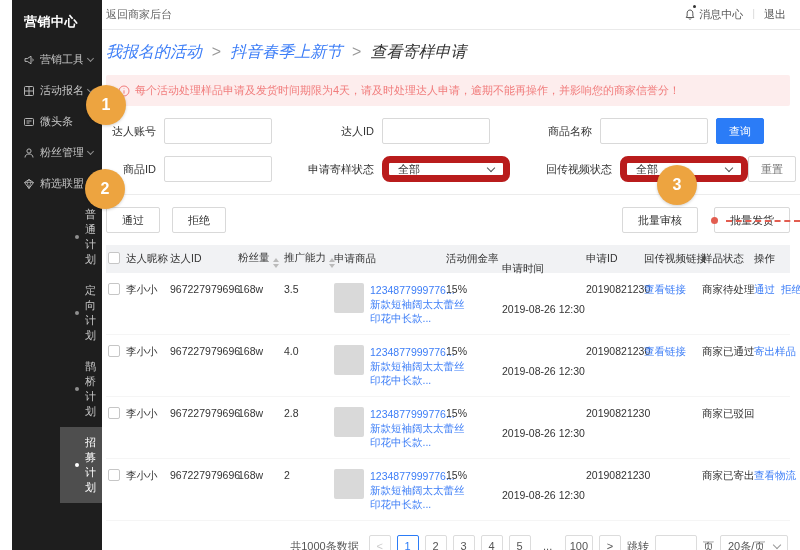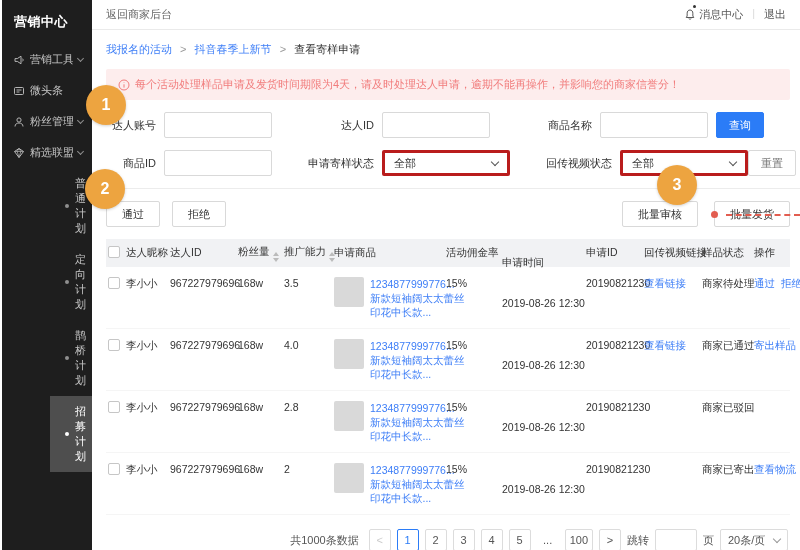--- a/index.html
+++ b/index.html
@@ -1,56 +1,56 @@
 <!DOCTYPE html>
 <html><head>
 <meta charset="utf-8">
 <style>
   * { margin:0; padding:0; box-sizing:border-box; }
   html,body { width:800px; height:550px; }
   body { font-family:"Liberation Sans", sans-serif; background:#fff; }
   .page { position:relative; width:800px; height:550px; background:#fff; overflow:hidden; }
 
   
-  .sidebar { position:absolute; left:2px; top:0; bottom:0; width:90px; background:#1e1e1e; z-index:1; }
+  .sidebar { position:absolute; left:12px; top:0; bottom:0; width:90px; background:#1e1e1e; z-index:1; }
   .sb-title { color:#fff; font-size:13px; font-weight:bold; padding:13px 12px 13px 12px; letter-spacing:.5px; }
   .sb-item { display:flex; align-items:center; gap:5px; padding:8px 7px 8px 11px; font-size:11px; color:#c6c6c6; cursor:pointer; }
   .sb-item svg { flex:none; }
   .sb-item .lbl { flex:1; white-space:nowrap; overflow:hidden; }
   .chev { width:5px; height:5px; border-right:1px solid #8f8f8f; border-bottom:1px solid #8f8f8f; transform:rotate(45deg); flex:none; margin-right:2px; margin-top:-2px; }
   .sb-sub { display:flex; align-items:center; gap:6px; padding:8px 7px 8px 15px; font-size:11px; color:#c6c6c6; cursor:pointer;margin-left:48px; }
   .sb-dot { width:4px; height:4px; border-radius:50%; background:#8f8f8f; flex:none; }
   .sb-sub.active { background:#4e4e4e; color:#fff; }
   .sb-sub.active .sb-dot { background:#fff; }
 
   
   .main { margin-left:90px; height:100%; position:relative; background:#fff; }
   .topbar { height:30px; display:flex; align-items:center; justify-content:space-between; padding:0 14px 0 16px; border-bottom:1px solid #eaeaea; font-size:11px; color:#555; }
   .topbar-right { display:flex; align-items:flex-start; gap:9px; }
   .bell-wrap { position:relative; display:flex; align-items:center; gap:3px; cursor:pointer; }
   .badge-dot { position:absolute; left:9px; top:-2px; width:3px; height:3px; background:#333; border-radius:50%; }
   .vsep { color:#d9d9d9; }
   .back-link { cursor:pointer; color:#666; }
   .logout { cursor:pointer; color:#555; }
 
-  .breadcrumb { padding:12px 16px 10px; font-size:11px; color:#333; }
+  .breadcrumb { padding:12px 16px 10px; font-size:16px; color:#333;font-style:italic; }
   .bc-link { color:#3d7ef7; cursor:pointer; }
   .bc-sep { color:#999; margin:0 5px; }
 
   .banner { margin:2px 10px 12px 16px; background:#fdeded; color:#f17c7c; font-size:11px; padding:8px 12px; border-radius:2px; display:flex; align-items:center; gap:5px; }
 
   
   .filters { padding-left:16px; }
   .f-row { display:flex; align-items:center; margin-bottom:12px; }
   .f-group { display:flex; align-items:center; }
   .f-label { font-size:11px; color:#333; text-align:right; padding-right:8px; white-space:nowrap; }
   .lw1 { width:58px; }
   .lw2 { width:88px; margin-left:22px; }
   .f-input { width:108px; height:26px; border:1px solid #d9d9d9; border-radius:2px; font-size:11px; padding:0 6px; outline:none; }
-  .f-select { width:128px; height:26px; border:3px solid #b91c1c; border-radius:2px; display:flex; align-items:center; justify-content:space-between; padding:0 9px; font-size:11px; color:#333; cursor:pointer; background:#fff; }
+  .f-select { width:128px; height:26px; border:7px solid #b91c1c; border-radius:8px; display:flex; align-items:center; justify-content:space-between; padding:0 9px; font-size:11px; color:#333; cursor:pointer; background:#fff; }
   .sel-chev { width:6px; height:6px; border-right:1.4px solid #555; border-bottom:1.4px solid #555; transform:rotate(45deg); margin-top:-3px; }
   .f-btncol { margin-left:auto; margin-right:36px; }
   .btn-primary { background:#2b7cf7; color:#fff; border:1px solid #2b7cf7; width:48px; height:26px; border-radius:2px; font-size:11px; cursor:pointer; }
   .btn-plain { background:#fff; border:1px solid #d9d9d9; color:#777; width:48px; height:26px; border-radius:2px; font-size:11px; cursor:pointer; }
 
   
   .actions { border-top:1px solid #ececec; padding:12px 10px 10px 16px; display:flex; align-items:center; position:relative; }
   .btn-outline { background:#fff; border:1px solid #d9d9d9; color:#333; height:26px; padding:0 15px; border-radius:2px; font-size:11px; margin-right:12px; cursor:pointer; }
   .actions-right { margin-left:auto; display:flex; gap:16px; }
   .actions-right .btn-outline { margin-right:0; }
@@ -104,20 +104,28 @@
 
     <div class="sb-item">
       <svg width="12" height="12" viewBox="0 0 12 12">
           <path d="M2 4.6 H4.3 L8 2.2 V9.8 L4.3 7.4 H2 Z" fill="none" stroke="#b5b5b5" stroke-width="1"></path>
           <path d="M9.4 4.6 C10.3 5.2 10.3 6.8 9.4 7.4" fill="none" stroke="#b5b5b5" stroke-width="1"></path>
         </svg>
       <span class="lbl">营销工具</span>
       <span class="chev"></span>
     </div>
 
+    <div class="sb-item">
+      <svg width="12" height="12" viewBox="0 0 12 12">
+          <rect x="1.5" y="1.5" width="9" height="9" rx="1" fill="none" stroke="#b5b5b5" stroke-width="1"></rect>
+          <path d="M6 1.5 V10.5 M1.5 6 H10.5" stroke="#b5b5b5" stroke-width="1"></path>
+        </svg>
+      <span class="lbl">活动报名</span>
+      <span class="chev"></span>
+    </div>
 
     <div class="sb-item">
       <svg width="12" height="12" viewBox="0 0 12 12">
           <rect x="1.5" y="2.5" width="9" height="7" rx="1" fill="none" stroke="#b5b5b5" stroke-width="1"></rect>
           <path d="M3.5 5 H8.5 M3.5 7 H6.5" stroke="#b5b5b5" stroke-width="1"></path>
         </svg>
       <span class="lbl">微头条</span>
     </div>
 
 

